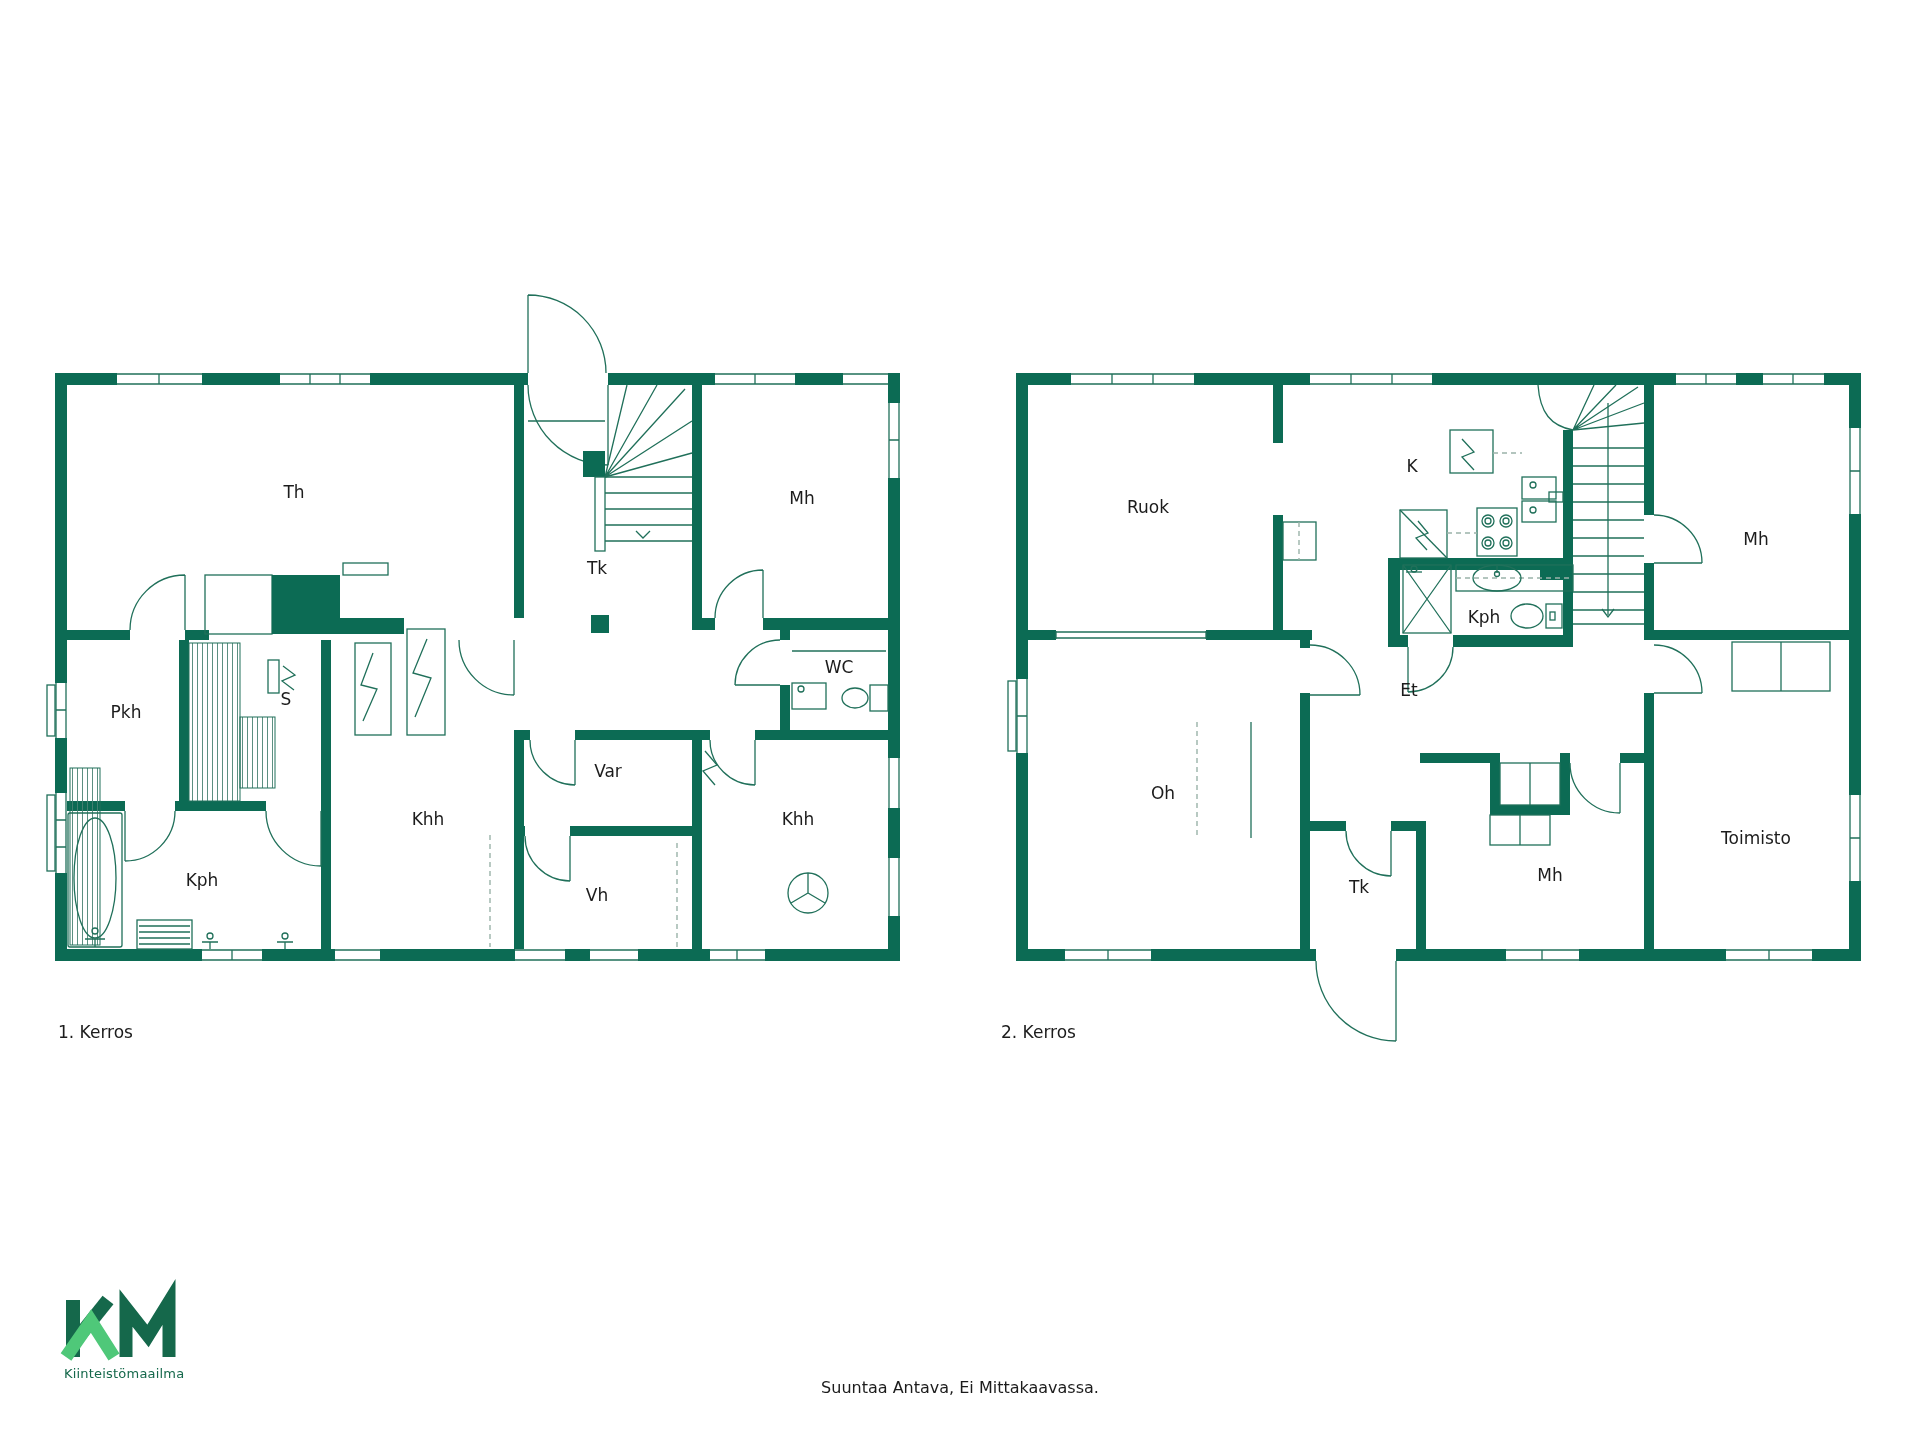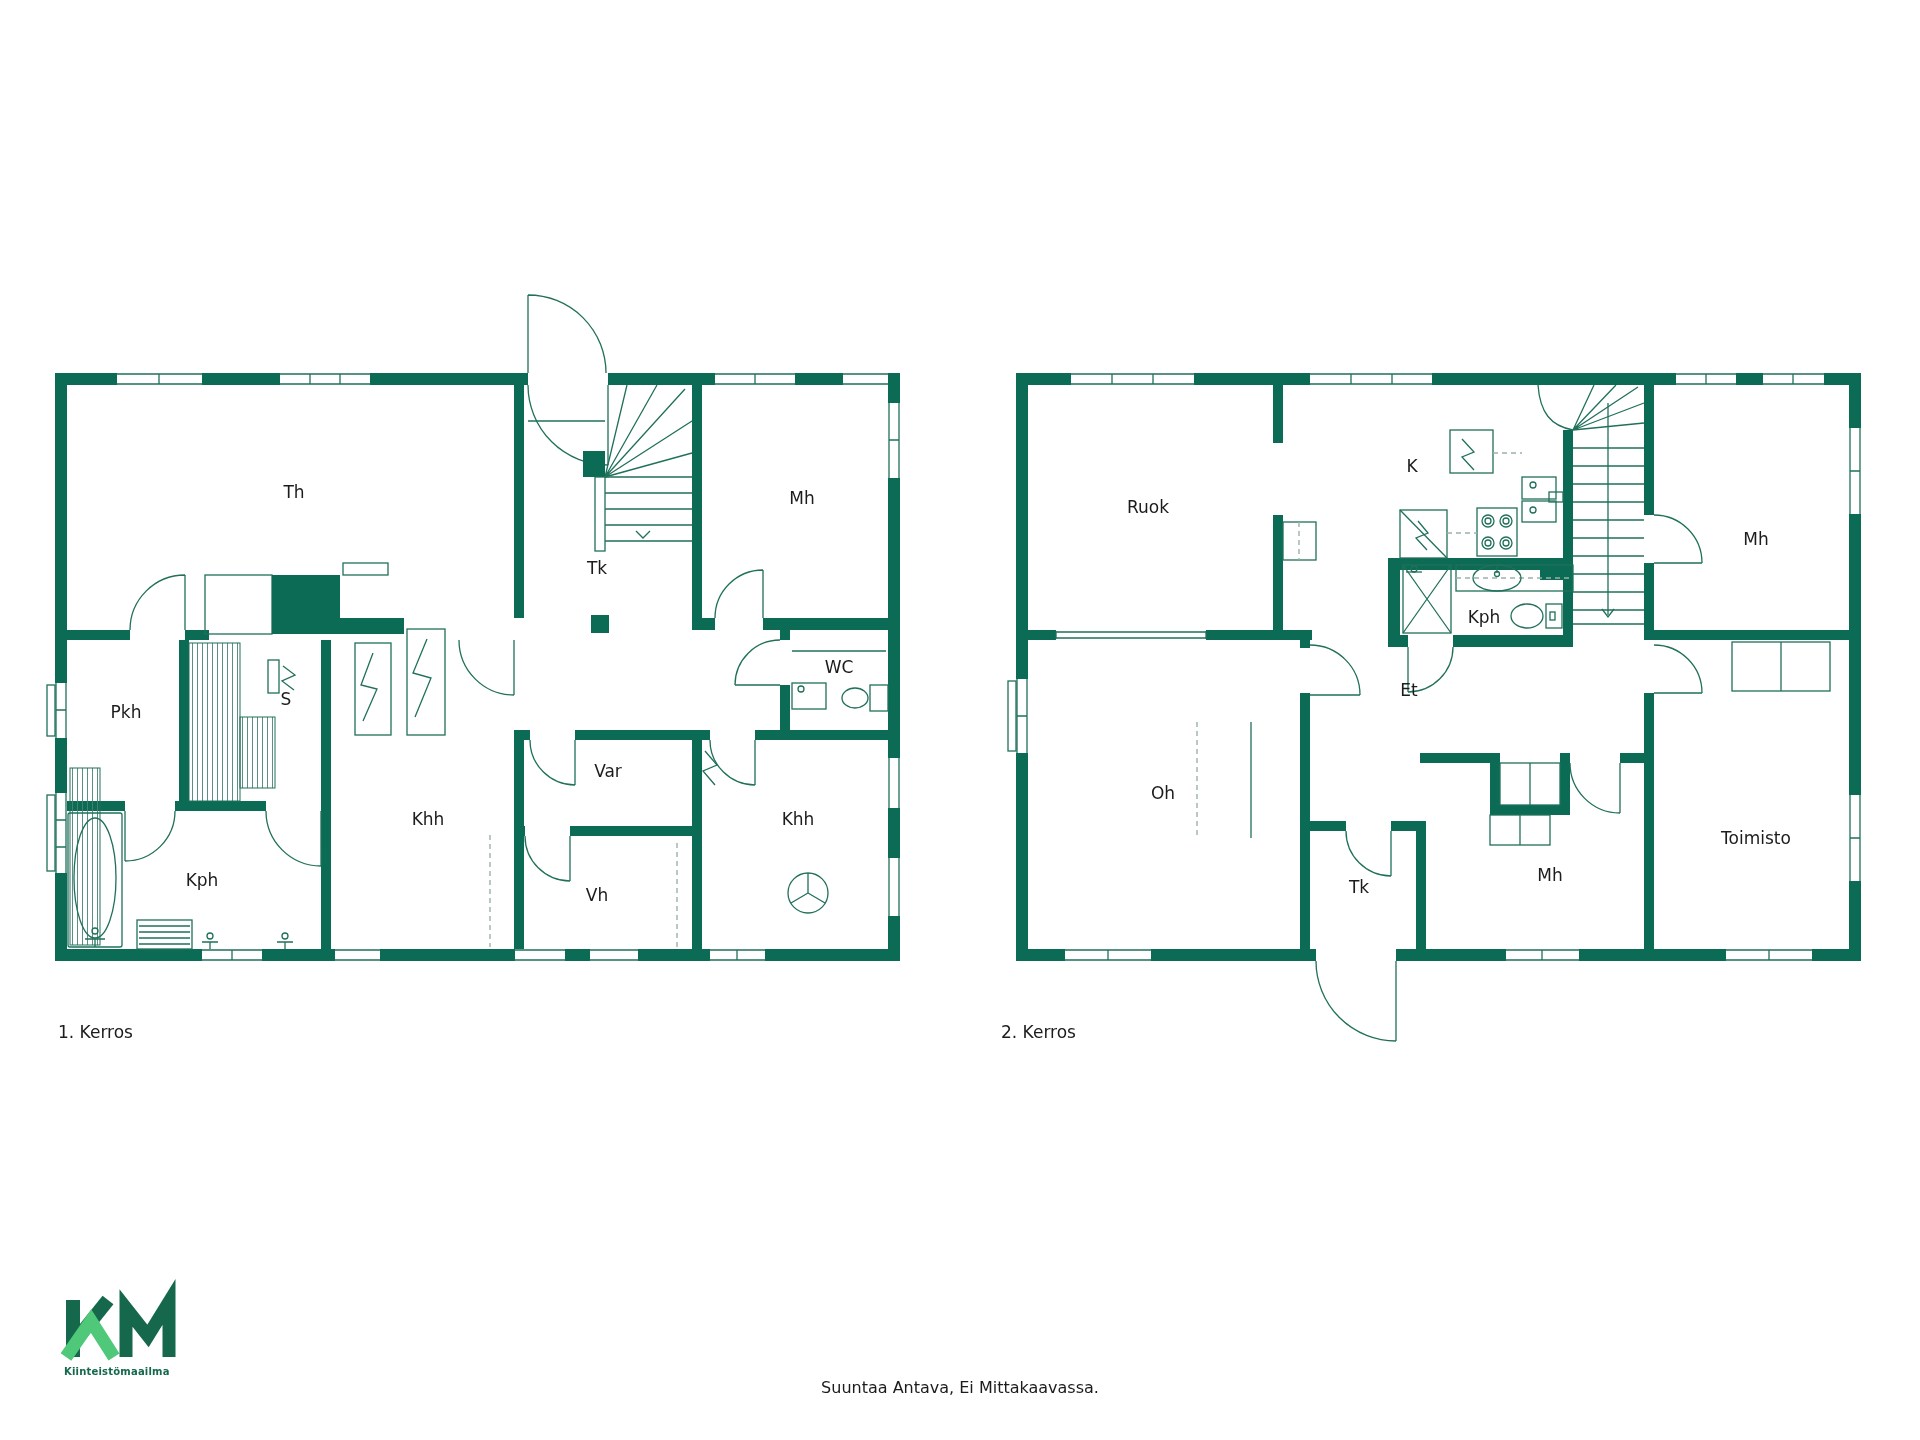--- a/index.html
+++ b/index.html
@@ -14,21 +14,21 @@
   }
   svg{position:absolute;overflow:visible;}
   .wall{fill:var(--wall);stroke:none;}
   .win{fill:#ffffff;stroke:none;}
   .ln{fill:none;stroke:var(--line);stroke-width:1.3px;}
   .lnw{fill:#ffffff;stroke:var(--line);stroke-width:1.3px;}
   .dash{fill:none;stroke:var(--dash);stroke-width:1.4px;stroke-dasharray:5 4;}
   .rl{font-family:"DejaVu Sans","Liberation Sans",sans-serif;font-size:17px;fill:var(--text);text-anchor:middle;}
   .caption{position:absolute;font-size:17px;color:var(--text);}
   .logo-wrap{position:absolute;left:64px;top:1300px;width:150px;}
-  .logo-text{font-size:10px;font-weight:700;color:var(--logo-dark);letter-spacing:.2px;margin-top:2px;}
+  .logo-text{font-size:13px;font-weight:400;color:var(--logo-dark);letter-spacing:.2px;margin-top:2px;}
   .footer{position:absolute;left:0;right:0;top:1378px;text-align:center;font-size:16px;color:var(--text);}
 </style>
 </head>
 <body>
 
 <svg style="left:40px;top:273px;" width="875" height="790" viewBox="-15 -100 875 790">
   <defs>
     <pattern id="hatch-v" width="5" height="8" patternUnits="userSpaceOnUse">
       <path d="M2.5 0 V8" stroke="#4a8273" stroke-width="0.9"></path>
     </pattern>

